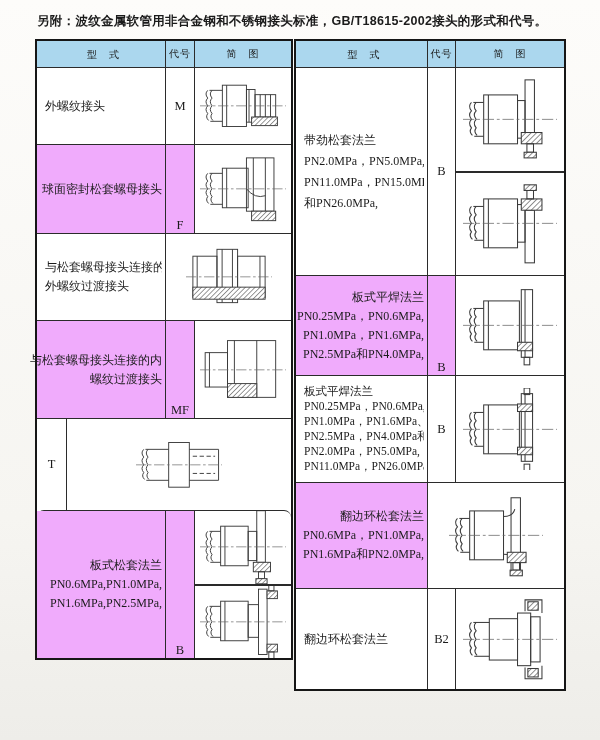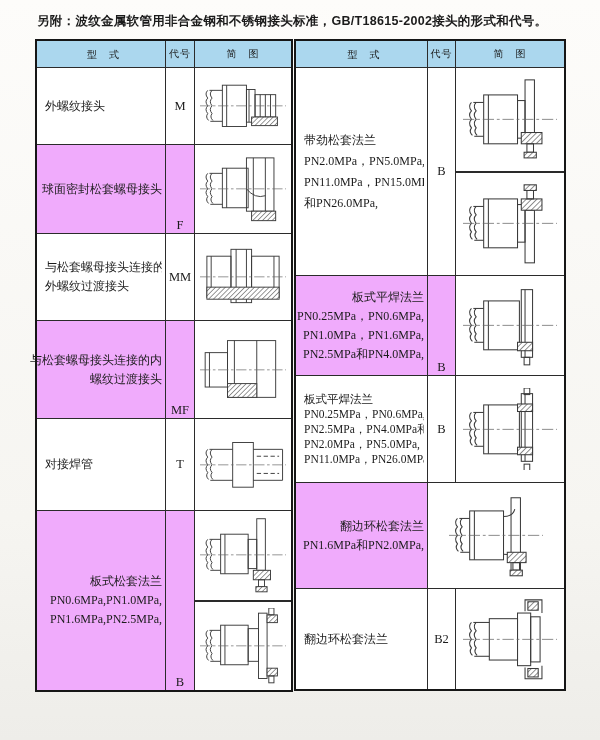--- a/index.html
+++ b/index.html
@@ -34,21 +34,21 @@
   .dbox{flex:1;display:flex;align-items:center;justify-content:center;overflow:hidden;}
   .dbox + .dbox{border-top:2px solid #2a2a2a;}
   .dbox svg{width:86px;height:auto;}
   .right .dbox svg{width:94px;}
   
   .left  .row:nth-child(2){height:77px;}
   .left  .row:nth-child(3){height:89px;}
   .left  .row:nth-child(4){height:87px;}
   .left  .row:nth-child(5){height:98px;}
   .left  .row:nth-child(6){height:92px;}
-  .left  .row:nth-child(7){height:180px;}
+  .left  .row:nth-child(7){height:148px;border-radius:7px;}
   .right .row:nth-child(2){height:208px;}
   .right .row:nth-child(3){height:100px;}
   .right .row:nth-child(4){height:107px;}
   .right .row:nth-child(5){height:106px;}
   .right .row:nth-child(6){height:101px;}
   
   .right .row:nth-child(2) .type{line-height:21px;}
   .right .row:nth-child(4) .type{line-height:15px;font-size:11.5px;}
 </style>
 </head>
@@ -123,21 +123,20 @@
             </g>
           </svg>
         </div>
       </div>
     </div>
     <div class="row">
       <div class="cell type">
         <div class="tline">与松套螺母接头连接的</div>
         <div class="tline">外螺纹过渡接头</div>
       </div>
-      <div class="cell code">MM</div>
       <div class="cell diag">
         <div class="dbox">
           <svg viewBox="0 0 100 88">
             <g fill="none" stroke="#3a3a3a" stroke-width="1.1">
               <rect x="8" y="20" width="28" height="48"></rect>
               <line x1="13" y1="20" x2="13" y2="68"></line>
               <rect x="36" y="12" width="24" height="62"></rect>
               <line x1="42" y1="12" x2="42" y2="74"></line>
               <line x1="54" y1="12" x2="54" y2="74"></line>
               <rect x="60" y="20" width="32" height="48"></rect>
@@ -165,23 +164,20 @@
               <line x1="40" y1="10" x2="40" y2="76"></line>
               <line x1="66" y1="10" x2="66" y2="76"></line>
               <rect x="32" y="60" width="34" height="16" fill="url(#hatchp)"></rect>
               <line x1="0" y1="44" x2="100" y2="44" stroke-dasharray="12 3 3 3" stroke-width="0.8" stroke="#666"></line>
             </g>
           </svg>
         </div>
       </div>
     </div>
     <div class="row">
-      <div class="cell type">
-        <div class="tline">对接焊管</div>
-      </div>
       <div class="cell code">T</div>
       <div class="cell diag">
         <div class="dbox">
           <svg viewBox="0 0 100 88">
             <g fill="none" stroke="#3a3a3a" stroke-width="1.1">
               <path d="M9 26 q-4 4 0 9 q-4 4 0 9 q-4 4 0 9 q-3 4 1 8"></path>
               <path d="M14 26 q-4 4 0 9 q-4 4 0 9 q-4 4 0 9 q-3 4 1 8"></path>
               <line x1="11" y1="26" x2="38" y2="26"></line>
               <line x1="12" y1="62" x2="38" y2="62"></line>
               <rect x="38" y="18" width="24" height="52"></rect>
@@ -323,20 +319,21 @@
               <line x1="0" y1="44" x2="100" y2="44" stroke-dasharray="12 3 3 3" stroke-width="0.8" stroke="#666"></line>
             </g>
           </svg>
         </div>
       </div>
     </div>
     <div class="row">
       <div class="cell type">
         <div class="tline">板式平焊法兰</div>
         <div class="tline">PN0.25MPa，PN0.6MPa,</div>
+        <div class="tline">PN1.0MPa，PN1.6MPa、</div>
         <div class="tline">PN2.5MPa，PN4.0MPa和</div>
         <div class="tline">PN2.0MPa，PN5.0MPa,</div>
         <div class="tline">PN11.0MPa，PN26.0MPa,</div>
       </div>
       <div class="cell code">B</div>
       <div class="cell diag">
         <div class="dbox">
           <svg viewBox="0 0 100 88">
             <g fill="none" stroke="#3a3a3a" stroke-width="1.1">
               <path d="M9 26 q-4 4 0 9 q-4 4 0 9 q-4 4 0 9 q-3 4 1 8"></path>
@@ -353,20 +350,21 @@
               <rect x="65" y="81" width="6" height="7"></rect>
               <line x1="0" y1="44" x2="100" y2="44" stroke-dasharray="12 3 3 3" stroke-width="0.8" stroke="#666"></line>
             </g>
           </svg>
         </div>
       </div>
     </div>
     <div class="row hl">
       <div class="cell type">
         <div class="tline">翻边环松套法兰</div>
+        <div class="tline">PN0.6MPa，PN1.0MPa,</div>
         <div class="tline">PN1.6MPa和PN2.0MPa,</div>
       </div>
       <div class="cell diag">
         <div class="dbox">
           <svg viewBox="0 0 100 88">
             <g fill="none" stroke="#3a3a3a" stroke-width="1.1">
               <path d="M9 26 q-4 4 0 9 q-4 4 0 9 q-4 4 0 9 q-3 4 1 8"></path>
               <path d="M14 26 q-4 4 0 9 q-4 4 0 9 q-4 4 0 9 q-3 4 1 8"></path>
               <line x1="11" y1="26" x2="22" y2="26"></line>
               <line x1="12" y1="62" x2="22" y2="62"></line>

